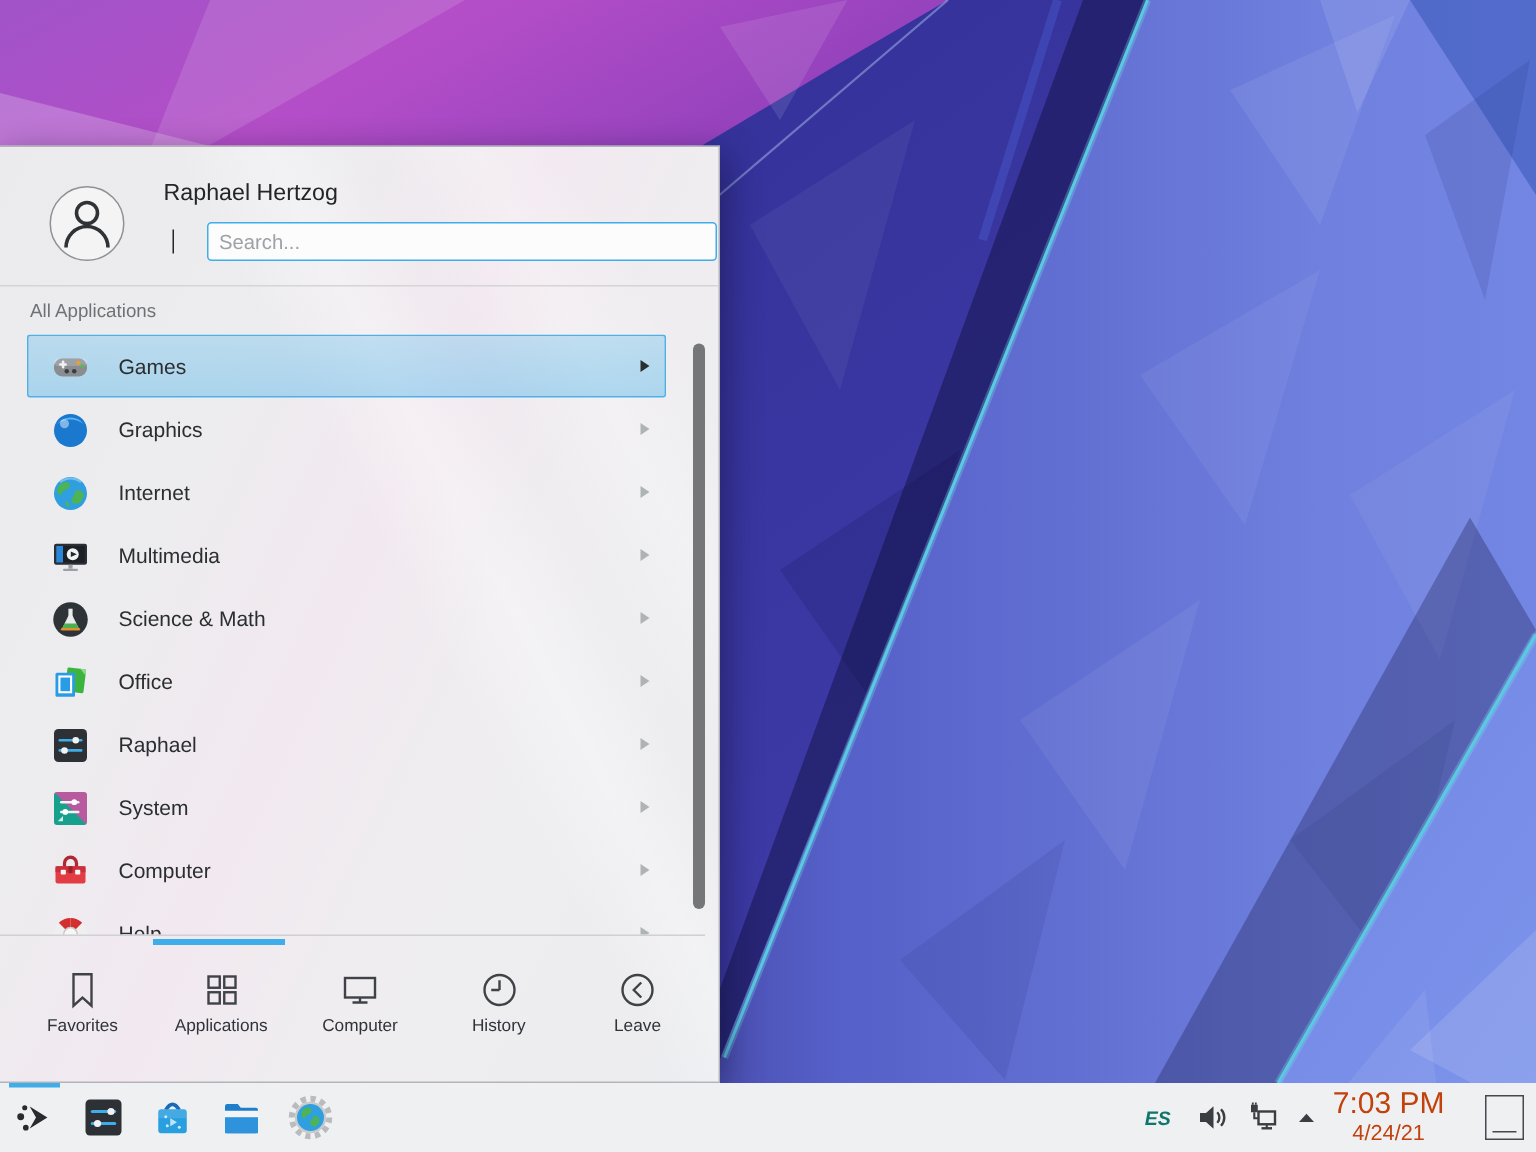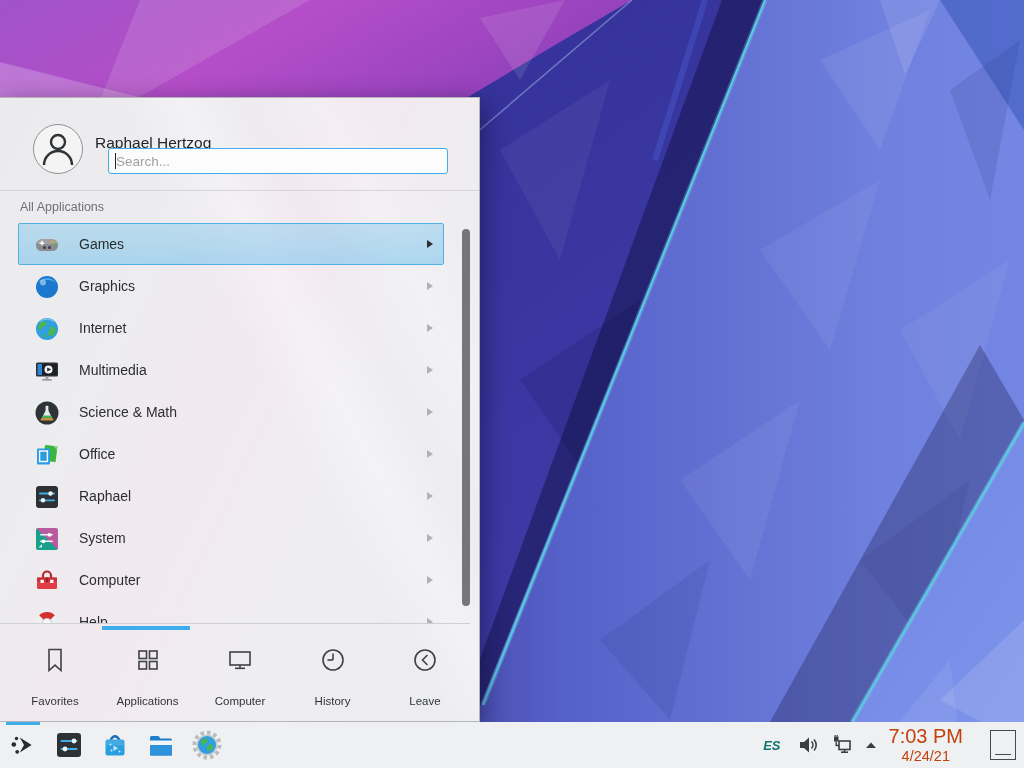--- a/index.html
+++ b/index.html
@@ -19,25 +19,25 @@
   }
   .menu::before { content:""; position:absolute; inset:0; pointer-events:none;
     background:
       linear-gradient(62deg, transparent 55%, rgba(255,255,255,.55) 63%, transparent 70%),
       linear-gradient(62deg, transparent 72%, rgba(255,255,255,.4) 80%, transparent 88%);
     opacity:.55; }
 
   .menu-header { position:absolute; left:0; top:0; width:100%; height:93px; border-bottom:1px solid #d6d4d8; }
   .avatar { position:absolute; left:33px; top:26px; width:50px; height:50px; border-radius:50%;
     border:1px solid #8f9295; background:#f4f4f5; }
-  .user-name { position:absolute; left:95px; top:22px; font-size:15.5px; color:#232629;margin-top:14px; }
+  .user-name { position:absolute; left:109px; top:22px; font-size:15.5px; color:#232629; }
   .search-wrap { position:absolute; left:108px; top:50px; width:340px; height:26px; }
   .search-input { width:100%; height:100%; border:1px solid #3daee9; border-radius:3px;
     background:#fcfcfc; font-family:"Liberation Sans",sans-serif; font-size:13.5px;
-    color:#232629; padding:0 7px; outline:none; }
+    color:#232629; padding:0 7px; outline:none;margin-left:30px; }
   .search-input::placeholder { color:#9ea2a6; }
   .caret { position:absolute; left:7px; top:5px; width:1px; height:16px; background:#232629; }
 
   .section-label { position:absolute; left:20px; top:102px; font-size:12.5px; color:#6d7277; }
 
   .app-list { position:absolute; left:0; top:125px; width:480px; height:400px; overflow:hidden; }
   .row { position:relative; height:42px; margin:0 36px 0 18px; width:426px;
     border:1px solid transparent; border-radius:2px; display:flex; align-items:center; cursor:default;text-align:center; }
   .row.selected { background:linear-gradient(180deg, rgba(61,174,233,.28), rgba(61,174,233,.38));
     border-color:#4fb0e5; }
@@ -50,21 +50,21 @@
   .scrollbar { position:absolute; left:462px; top:131px; width:8px; height:377px;
     border-radius:4px; background:#747678; }
 
   .list-sep { position:absolute; left:0; top:525px; width:470px; height:1px; background:#cfd0d3; }
   .tab-indicator { position:absolute; left:102px; top:528px; width:88px; height:4px; background:#3daee9; }
 
   .footer { position:absolute; left:0; top:533px; width:480px; height:91px;
     display:flex; justify-content:space-between; padding:0 10px; }
   .tab { width:90px; display:flex; flex-direction:column; align-items:center; padding-top:14px; cursor:default; }
   .tab-icon { width:30px; height:30px; }
-  .tab-label { margin-top:20px; font-size:11.5px; color:#30343a; }
+  .tab-label { margin-top:3px; font-size:11.5px; color:#30343a; }
 
   
   .taskbar { position:absolute; left:0; top:722px; width:1024px; height:46px;
     background:#eff0f1; display:flex; align-items:center; }
   .task-left { display:flex; align-items:center; height:100%; }
   .task-btn { position:relative; width:46px; height:46px; display:flex; align-items:center; justify-content:center; }
   .task-btn .active-line { position:absolute; top:0; left:6px; width:34px; height:3px; background:#3daee9; }
   .task-btn svg { width:32px; height:32px; }
 
   .tray { margin-left:auto; display:flex; align-items:center; height:100%; padding-right:8px; }

